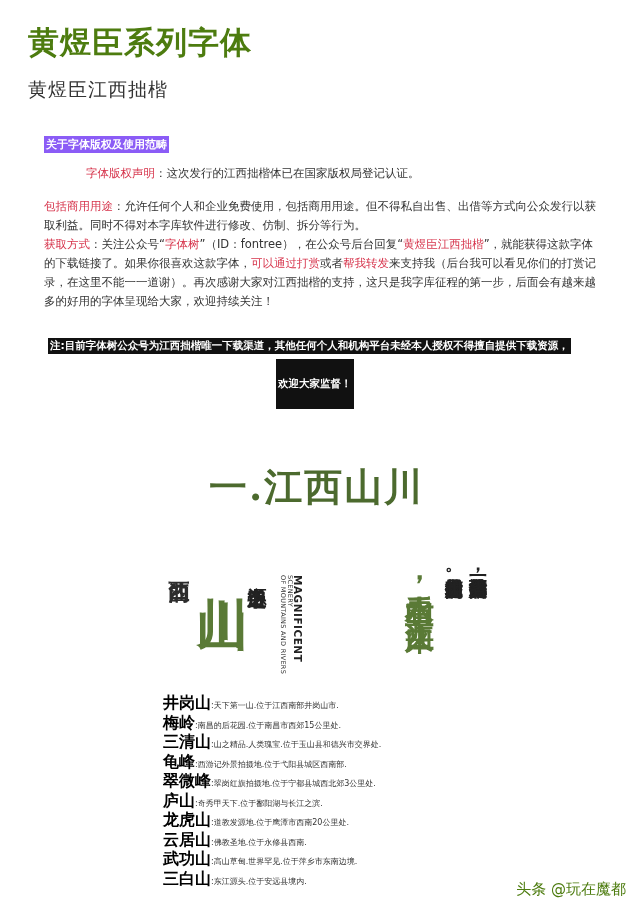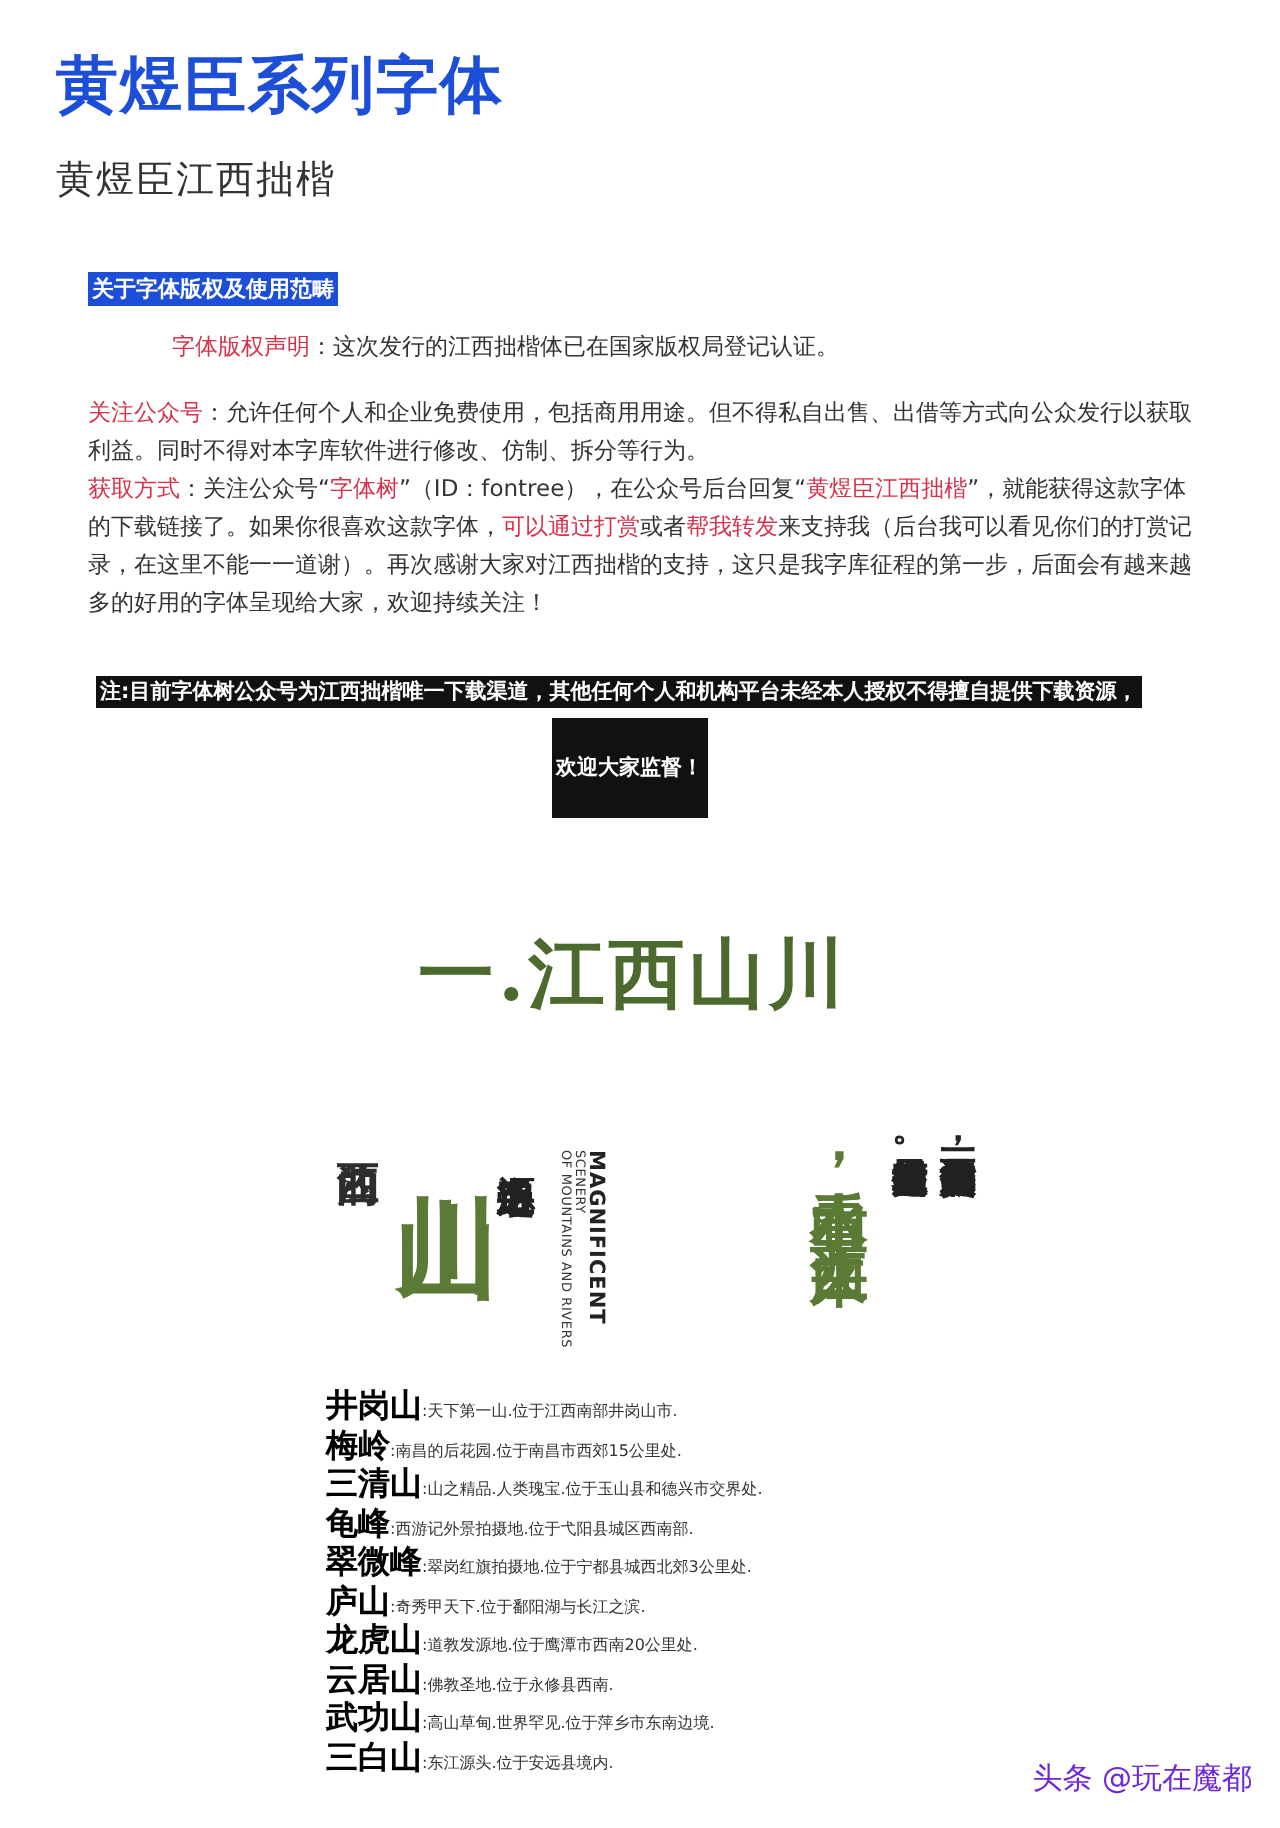--- a/index.html
+++ b/index.html
@@ -1,22 +1,22 @@
 <!DOCTYPE html>
 <html><head>
 <meta charset="utf-8">
 <style>
   * { margin: 0; padding: 0; box-sizing: border-box; }
   html, body { width: 640px; height: 914px; background: #ffffff; overflow: hidden; }
   body { position: relative; font-family: "DejaVu Sans", "Liberation Sans", sans-serif; color: #222; }
 
-  .main-title { position: absolute; left: 28px; top: 22px; font-size: 31px; font-weight: bold; color: #1d4ed8; letter-spacing: 1px; }
+  .main-title { position: absolute; left: 28px; top: 22px; font-size: 31px; font-weight: bold; color: #4d7c0f; letter-spacing: 1px; }
   .sub-title { position: absolute; left: 28px; top: 77px; font-size: 19px; color: #333; letter-spacing: 1px; }
 
-  .section-heading { position: absolute; left: 44px; top: 136px; background: #1d4ed8; color: #fff; font-size: 11px; padding: 1px 2px; font-weight: bold; }
+  .section-heading { position: absolute; left: 44px; top: 136px; background: #8b5cf6; color: #fff; font-size: 11px; padding: 1px 2px; font-weight: bold; }
 
   .para { position: absolute; left: 44px; font-size: 11.5px; line-height: 19px; color: #333; width: 560px; }
   .para .red { color: #d6324a; }
   .p1 { top: 164px; margin-left: 42px; }
   .p2 { top: 197px; }
   .p3 { top: 235px; }
 
   .notice1 { position: absolute; left: 48px; top: 338px; background: #111; color: #fff; font-size: 10.5px; padding: 1px 2px; font-weight: bold; white-space: nowrap; }
   .notice2 { position: absolute; left: 276px; top: 359px; background: #111; color: #fff; font-size: 10.5px; padding: 18px 2px; font-weight: bold; }
 
@@ -33,36 +33,36 @@
   .eng2 span { display: block; }
 
   .spot-list { position: absolute; left: 18px; top: 158px; }
   .spot { font-size: 8px; color: #333; height: 19.5px; line-height: 19.5px; white-space: nowrap; }
   .spot .name { font-size: 16px; color: #000000; font-weight: bold; }
 
   .kan { left: 258px; top: 37px; font-size: 29px; color: #5a7a36; line-height: 34px; }
   .jx-col2 { left: 298px; top: 30px; font-size: 18px; color: #222; line-height: 22px; }
   .jx-col1 { left: 322px; top: 30px; font-size: 18px; color: #222; line-height: 22px; }
 
-  .watermark { position: absolute; right: 14px; top: 880px; font-size: 15px; color: #6d28d9; text-shadow: 0 0 2px #fff; }
+  .watermark { position: absolute; right: 14px; top: 880px; font-size: 15px; color: #4d7c0f; text-shadow: 0 0 2px #fff; }
 </style>
 </head>
 <body>
 
 <div class="main-title">黄煜臣系列字体</div>
 <div class="sub-title">黄煜臣江西拙楷</div>
 
 <div class="section-heading">关于字体版权及使用范畴</div>
 
 <div class="para p1">
   <span class="red">字体版权声明</span><span>：这次发行的江西拙楷体已在国家版权局登记认证。</span>
 </div>
 
 <div class="para p2">
-  <span class="red">关注公众号</span><span>：允许任何个人和企业免费使用，包括商用用途。但不得私自出售、出借等方式向公众发行以获取利益。同时不得对本字库软件进行修改、仿制、拆分等行为。</span>
+  <span class="red">包括商用用途</span><span>：允许任何个人和企业免费使用，包括商用用途。但不得私自出售、出借等方式向公众发行以获取利益。同时不得对本字库软件进行修改、仿制、拆分等行为。</span>
 </div>
 
 <div class="para p3">
   <span class="red">获取方式</span><span>：关注公众号“</span><span class="red">字体树</span><span>”（ID：fontree），在公众号后台回复“</span><span class="red">黄煜臣江西拙楷</span><span>”，就能获得这款字体的下载链接了。如果你很喜欢这款字体，</span><span class="red">可以通过打赏</span><span>或者</span><span class="red">帮我转发</span><span>来支持我（后台我可以看见你们的打赏记录，在这里不能一一道谢）。再次感谢大家对江西拙楷的支持，这只是我字库征程的第一步，后面会有越来越多的好用的字体呈现给大家，欢迎持续关注！</span>
 </div>
 
 <div class="notice1">注:目前字体树公众号为江西拙楷唯一下载渠道，其他任何个人和机构平台未经本人授权不得擅自提供下载资源，</div>
 <div class="notice2">欢迎大家监督！</div>
 
 <div class="section-title">一.江西山川</div>

